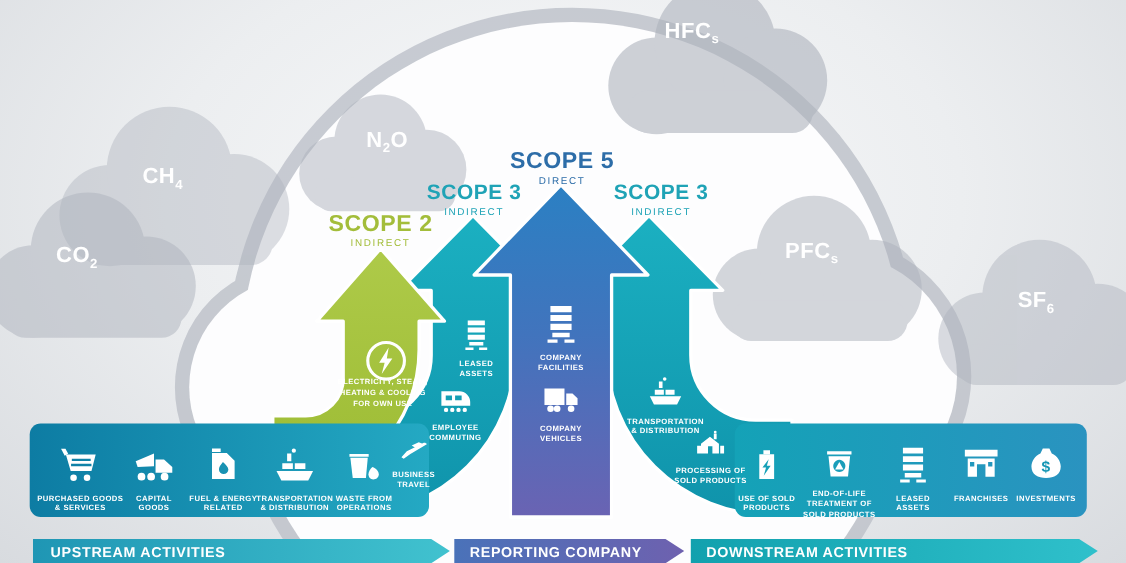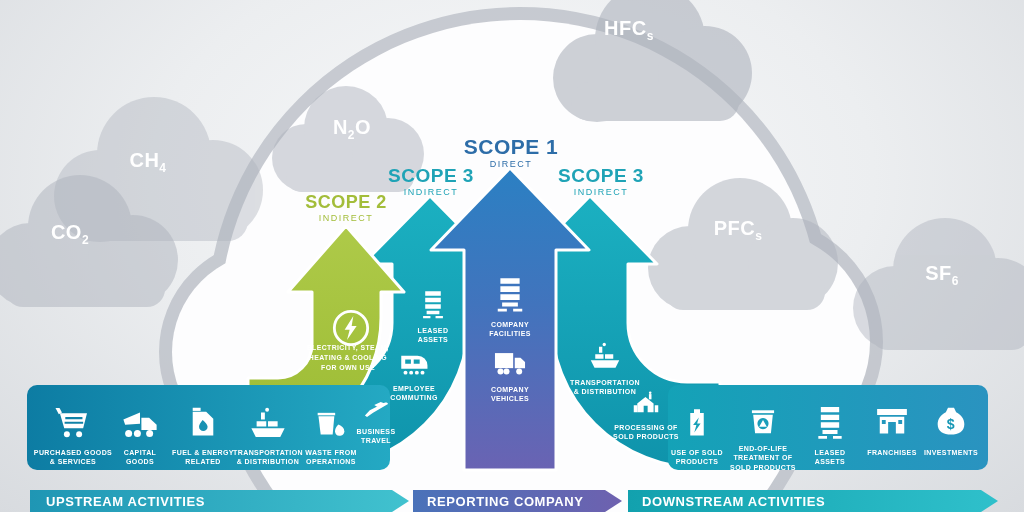--- a/index.html
+++ b/index.html
@@ -148,29 +148,29 @@
   <div class="overlay">
 
     <span class="gas" style="left:70px;top:234px"><span>CO</span><sub>2</sub><span></span></span>
     <span class="gas" style="left:148px;top:162px"><span>CH</span><sub>4</sub><span></span></span>
     <span class="gas" style="left:352px;top:129px"><span>N</span><sub>2</sub><span>O</span></span>
     <span class="gas" style="left:629px;top:30px"><span>HFC</span><sub>s</sub><span></span></span>
     <span class="gas" style="left:738px;top:230px"><span>PFC</span><sub>s</sub><span></span></span>
     <span class="gas" style="left:942px;top:275px"><span>SF</span><sub>6</sub><span></span></span>
 
     <div class="scope" style="left:346px;top:193px;color:#a3bd3a">
-      <div class="t" style="font-size:18px">SCOPE 2</div>
+      <div class="t" style="font-size:21px">SCOPE 2</div>
       <div class="s">INDIRECT</div>
     </div>
     <div class="scope" style="left:431px;top:166px;color:#1fa3b6">
       <div class="t" style="font-size:19px">SCOPE 3</div>
       <div class="s">INDIRECT</div>
     </div>
     <div class="scope" style="left:511px;top:136px;color:#2d6da8">
-      <div class="t" style="font-size:21px">SCOPE 1</div>
+      <div class="t" style="font-size:21px">SCOPE 5</div>
       <div class="s">DIRECT</div>
     </div>
     <div class="scope" style="left:601px;top:166px;color:#1fa3b6">
       <div class="t" style="font-size:19px">SCOPE 3</div>
       <div class="s">INDIRECT</div>
     </div>
 
     <div class="item" style="left:351px;top:299px">
       <span class="ic" style="width:40px;height:40px"><svg viewBox="0 0 24 24" fill="#ffffff" xmlns="http://www.w3.org/2000/svg">
             <circle cx="12" cy="12" r="10" fill="none" stroke="#fff" stroke-width="1.7"></circle>

